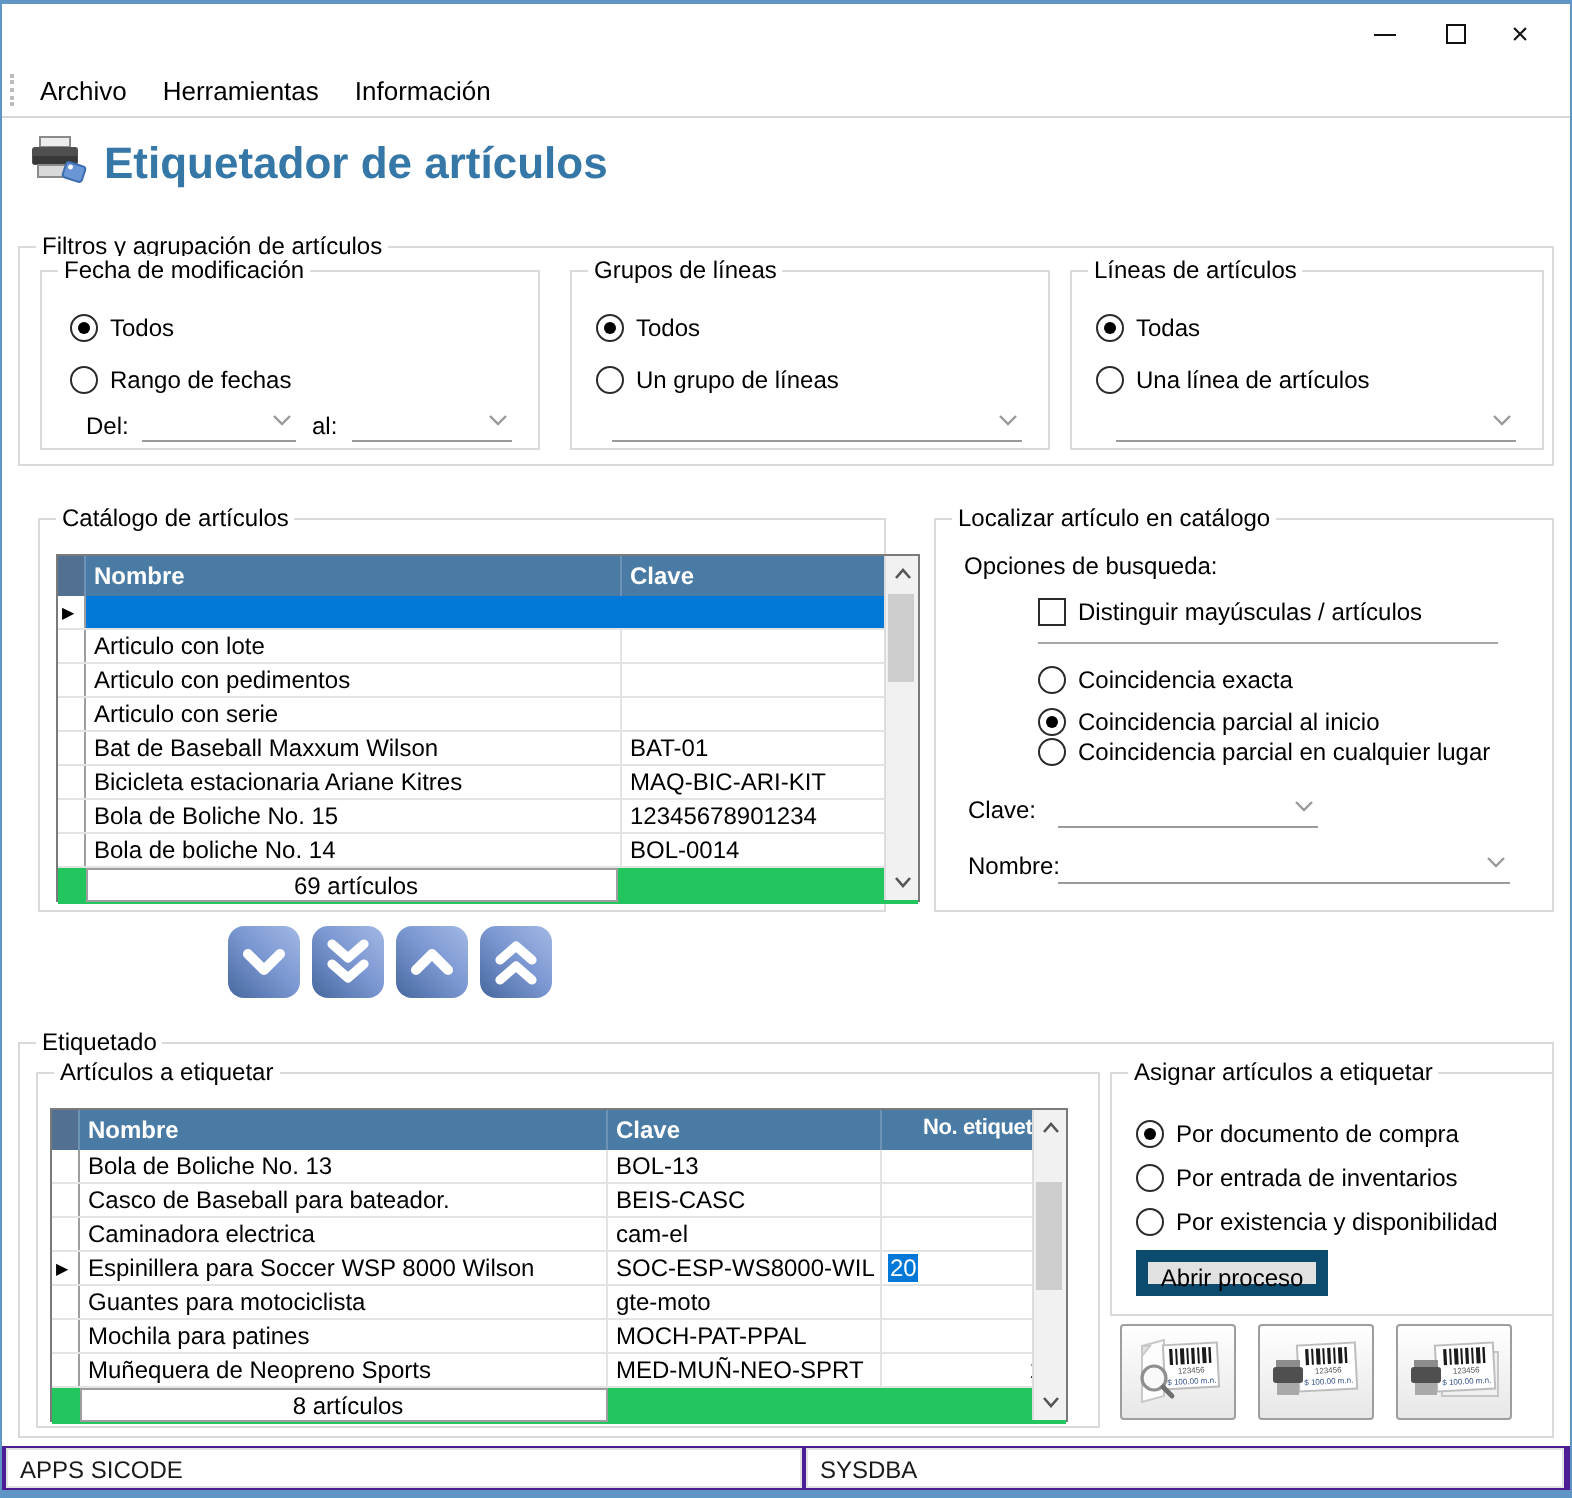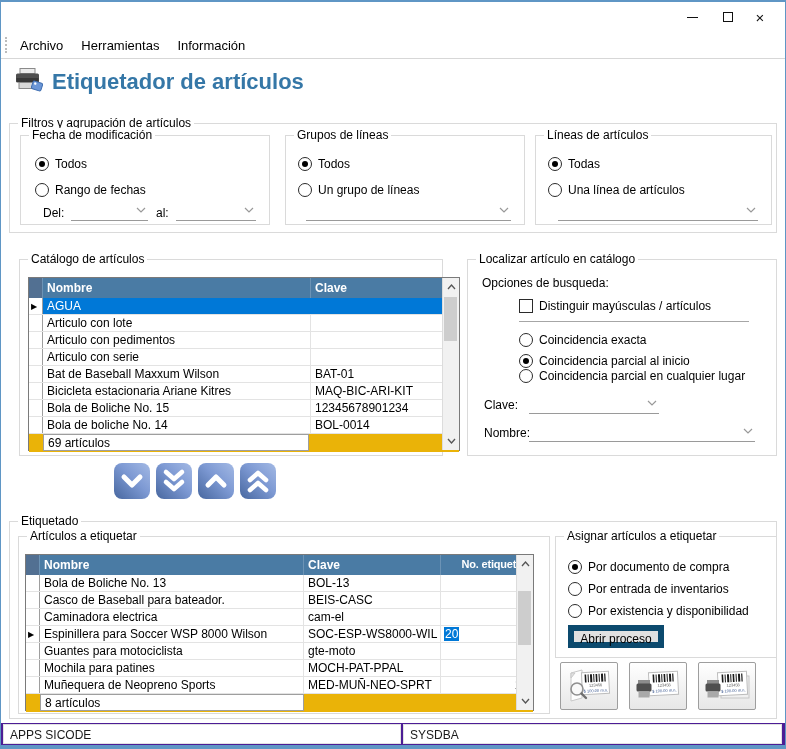--- a/index.html
+++ b/index.html
@@ -57,21 +57,21 @@
   .trow.sel .tcell{border-right-color:#0078d7;border-bottom-color:#0078d7;}
   .trow.sel .ind{background:#fff;color:#000;border-right-color:#9e9e9e;}
   .t1 .cname{width:268px;flex:none;}
   .t1 .cclave{flex:1;}
   .t2 .cname{width:264px;flex:none;}
   .t2 .cclave{width:137px;flex:none;}
   .t2 .cnum{flex:1;text-align:right;padding-right:4px;}
   .t2 .cnum.editing{text-align:left;padding-left:3px;}
   .t2 .thead .hnum{font-size:11px;letter-spacing:-0.2px;padding-left:3px;}
   .editsel{background:#0078d7;color:#fff;padding:0 1px;}
-  .tfoot{height:18px;background:#eab308;}
+  .tfoot{height:18px;background:#22c55e;text-align:center;}
   .footbox{margin-left:14px;height:17px;border:1px solid #9e9e9e;box-sizing:border-box;padding:1px 0 0 4px;font-size:12px;background:#fff;}
   .t1 .footbox{width:266px;}
   .t2 .footbox{width:264px;}
 
   
   .vscroll{position:absolute;top:0;right:0;bottom:0;width:16px;background:#f1f1f1;border-left:1px solid #dcdcdc;}
   .sarrow{position:absolute;left:0;width:16px;height:16px;display:flex;align-items:center;justify-content:center;}
   .sarrow.up{top:1px}.sarrow.down{bottom:1px}
   .sthumb{position:absolute;left:1px;width:13px;background:#cdcdcd;}
 
@@ -204,21 +204,20 @@
     <span class="glabel">Catálogo de artículos</span>
     <div class="wtable t1" style="left:8px;top:17px;width:432px;height:174px">
       <div class="thead">
         <div class="tcell ind"></div>
         <div class="tcell cname">Nombre</div>
         <div class="tcell cclave">Clave</div>
       </div>
       <div class="tbody">
           <div class="trow sel">
             <div class="tcell ind"><span class="tri">▶</span></div>
-            <div class="tcell cname">AGUA</div>
             <div class="tcell cclave"></div>
           </div>
           <div class="trow">
             <div class="tcell ind"></div>
             <div class="tcell cname">Articulo con lote</div>
             <div class="tcell cclave"></div>
           </div>
           <div class="trow">
             <div class="tcell ind"></div>
             <div class="tcell cname">Articulo con pedimentos</div>

